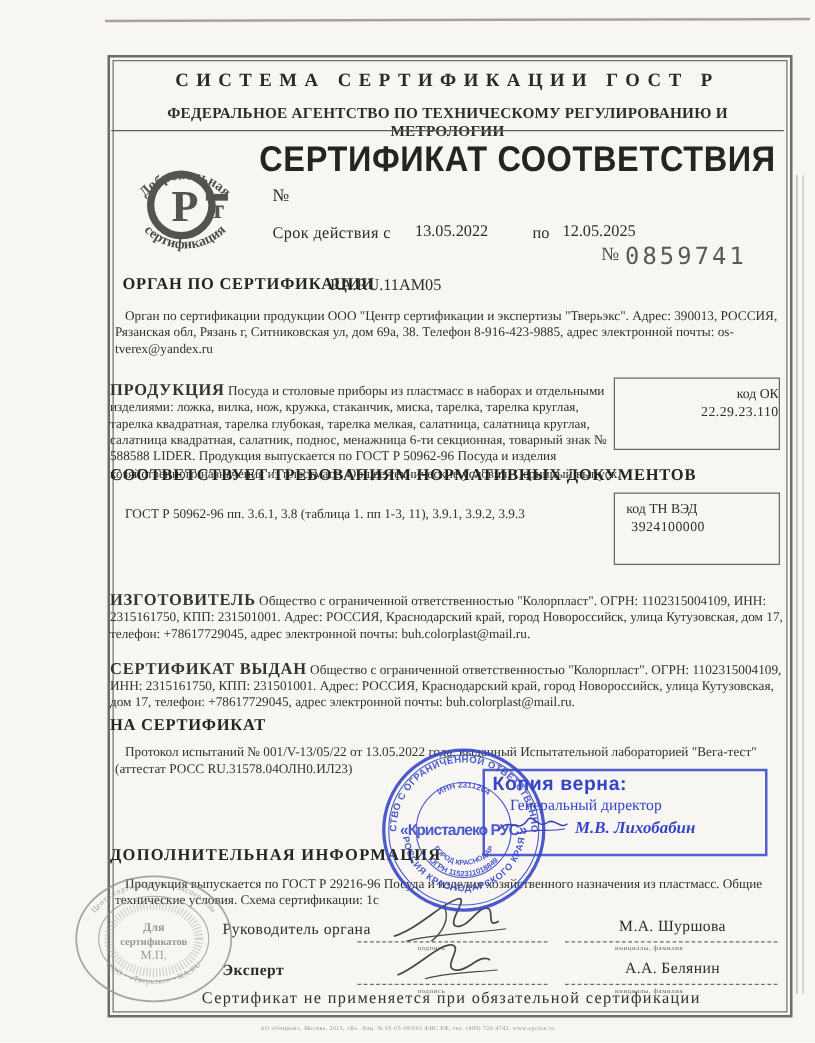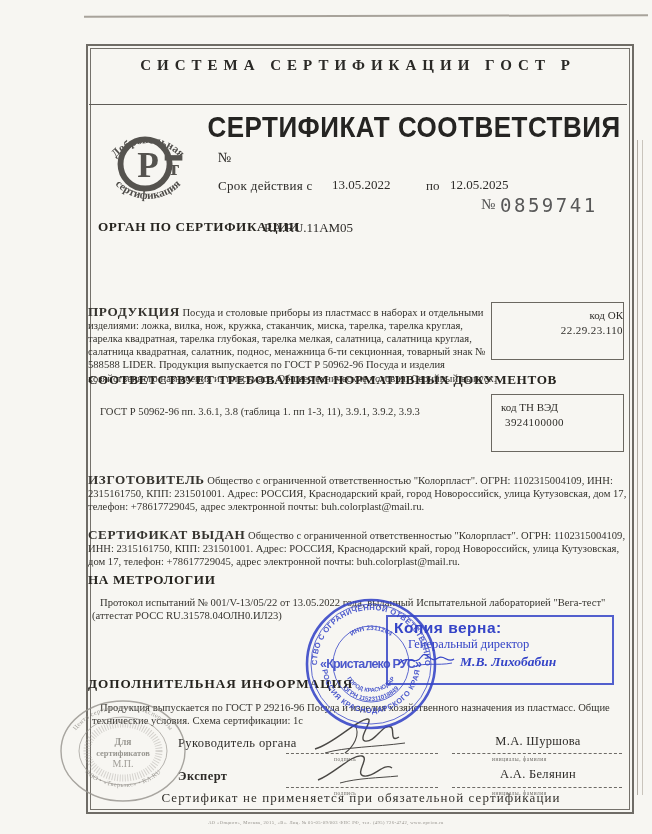--- a/index.html
+++ b/index.html
@@ -82,20 +82,21 @@
 <div id="page">
 
   <div class="abs scan-top-line"></div>
   <div class="abs scan-right-line"></div>
 
   <div class="abs frame">
     <div class="frame-inner"></div>
   </div>
 
   <div class="abs sys-title">СИСТЕМА СЕРТИФИКАЦИИ ГОСТ Р</div>
+  <div class="abs agency">ФЕДЕРАЛЬНОЕ АГЕНТСТВО ПО ТЕХНИЧЕСКОМУ РЕГУЛИРОВАНИЮ И МЕТРОЛОГИИ</div>
   <div class="abs hdr-divider"></div>
 
   <svg class="abs" style="left:94px;top:108px;width:108px;height:108px;" viewBox="0 0 110 110">
     <defs>
       <path id="logoArcTop" d="M 14,64 A 44 44 0 0 1 96,64"></path>
       <path id="logoArcBot" d="M 10,56 A 46 46 0 0 0 100,56"></path>
     </defs>
     <text font-size="11.5" font-weight="bold" fill="#4f4d4a" font-family="Liberation Serif, serif">
       <textPath href="#logoArcTop" startOffset="50%" text-anchor="middle">Добровольная</textPath>
     </text>
@@ -115,20 +116,21 @@
   <span class="abs val-label">Срок действия с</span>
   <span class="abs val-from">13.05.2022</span>
   <span class="abs val-to-label">по</span>
   <span class="abs val-to">12.05.2025</span>
 
   <span class="abs form-no-label">№</span>
   <span class="abs form-no">0859741</span>
 
   <div class="abs org-h sec-h">ОРГАН ПО СЕРТИФИКАЦИИ</div>
   <div class="abs org-code">RA.RU.11АМ05</div>
+  <p class="abs org-body body-t">Орган по сертификации продукции ООО "Центр сертификации и экспертизы "Тверьэкс". Адрес: 390013, РОССИЯ, Рязанская обл, Рязань г, Ситниковская ул, дом 69а, 38. Телефон 8-916-423-9885, адрес электронной почты: os-tverex@yandex.ru</p>
 
   <p class="abs product-p body-t"><b class="inline-h">ПРОДУКЦИЯ</b>
     <span>Посуда и столовые приборы из пластмасс в наборах и отдельными изделиями: ложка, вилка, нож, кружка, стаканчик, миска, тарелка, тарелка круглая, тарелка квадратная, тарелка глубокая, тарелка мелкая, салатница, салатница круглая, салатница квадратная, салатник, поднос, менажница 6-ти секционная, товарный знак № 588588 LIDER. Продукция выпускается по ГОСТ Р 50962-96 Посуда и изделия хозяйственного назначения из пластмасс. Общее технические условия. Серийный выпуск.</span></p>
 
   <div class="abs code-box codeok">
     <div>код ОК</div>
     <div class="cb-val">22.29.23.110</div>
   </div>
 
   <div class="abs comp-h sec-h">СООТВЕТСТВУЕТ ТРЕБОВАНИЯМ НОРМАТИВНЫХ ДОКУМЕНТОВ</div>
@@ -138,21 +140,21 @@
     <div>код ТН ВЭД</div>
     <div class="cb-val">3924100000</div>
   </div>
 
   <p class="abs manu-p body-t"><b class="inline-h">ИЗГОТОВИТЕЛЬ</b>
     <span>Общество с ограниченной ответственностью "Колорпласт". ОГРН: 1102315004109, ИНН: 2315161750, КПП: 231501001. Адрес: РОССИЯ, Краснодарский край, город Новороссийск, улица Кутузовская, дом 17, телефон: +78617729045, адрес электронной почты: buh.colorplast@mail.ru.</span></p>
 
   <p class="abs issued-p body-t"><b class="inline-h">СЕРТИФИКАТ ВЫДАН</b>
     <span>Общество с ограниченной ответственностью "Колорпласт". ОГРН: 1102315004109, ИНН: 2315161750, КПП: 231501001. Адрес: РОССИЯ, Краснодарский край, город Новороссийск, улица Кутузовская, дом 17, телефон: +78617729045, адрес электронной почты: buh.colorplast@mail.ru.</span></p>
 
-  <div class="abs basis-h sec-h">НА МЕТРОЛОГИИ</div>
+  <div class="abs basis-h sec-h">НА СЕРТИФИКАТ</div>
   <p class="abs basis-body body-t">Протокол испытаний № 001/V-13/05/22 от 13.05.2022 года, выданный Испытательной лабораторией "Вега-тест" (аттестат РОСС RU.31578.04ОЛН0.ИЛ23)</p>
 
   <svg class="abs stamp-blue-round" viewBox="0 0 136 136">
     <defs>
       <path id="bsTop" d="M 14,68 A 54 54 0 1 1 122,68"></path>
       <path id="bsBot" d="M 19,68 A 49 49 0 0 0 117,68"></path>
       <path id="bsInTop" d="M 34,68 A 34 34 0 0 1 102,68"></path>
       <path id="bsInBot" d="M 31,68 A 37 37 0 0 0 105,68"></path>
       <path id="bsInBot2" d="M 40,68 A 28 28 0 0 0 96,68"></path>
     </defs>

